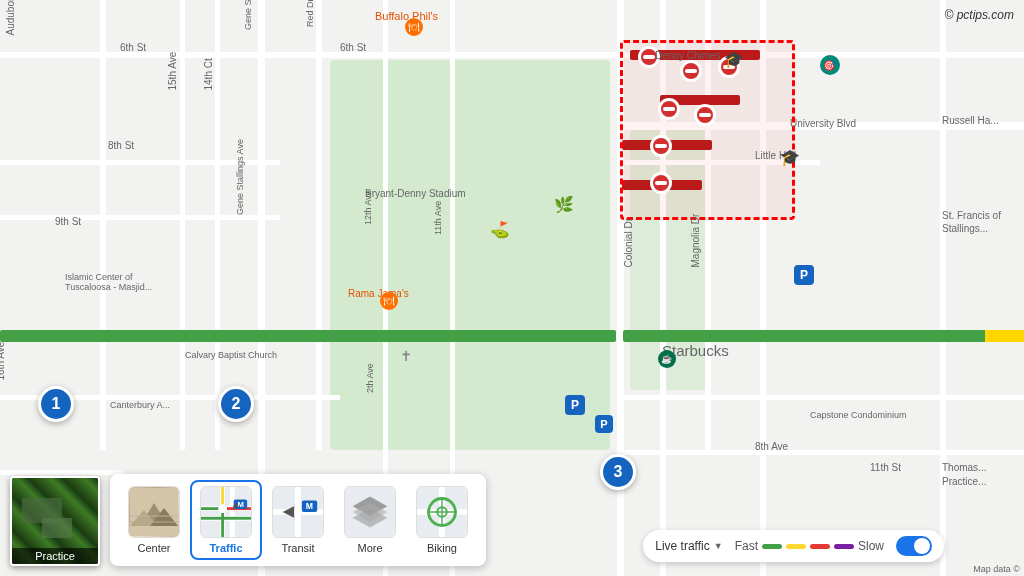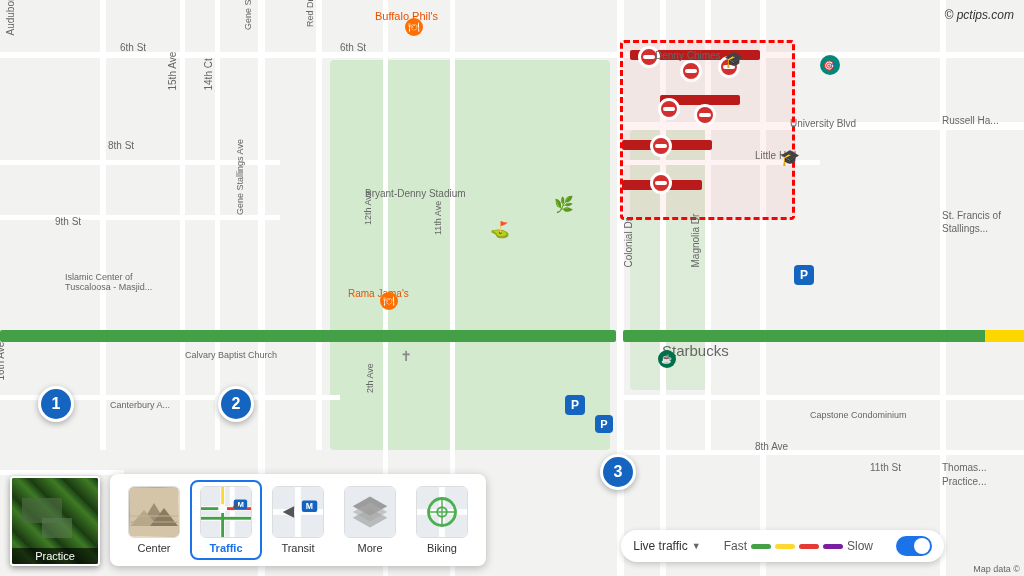--- a/index.html
+++ b/index.html
@@ -269,21 +269,21 @@
     
     .live-traffic-bar {
       position: absolute;
       bottom: 14px;
       right: 80px;
       background: white;
       border-radius: 20px;
       padding: 6px 12px;
       display: flex;
       align-items: center;
-      gap: 23px;
+      gap: 12px;
       box-shadow: 0 2px 6px rgba(0,0,0,0.2);
       font-family: Arial, sans-serif;
       font-size: 12px;
     }
     .live-traffic-label {
       display: flex;
       align-items: center;
       gap: 4px;
       cursor: pointer;
       color: #333;

